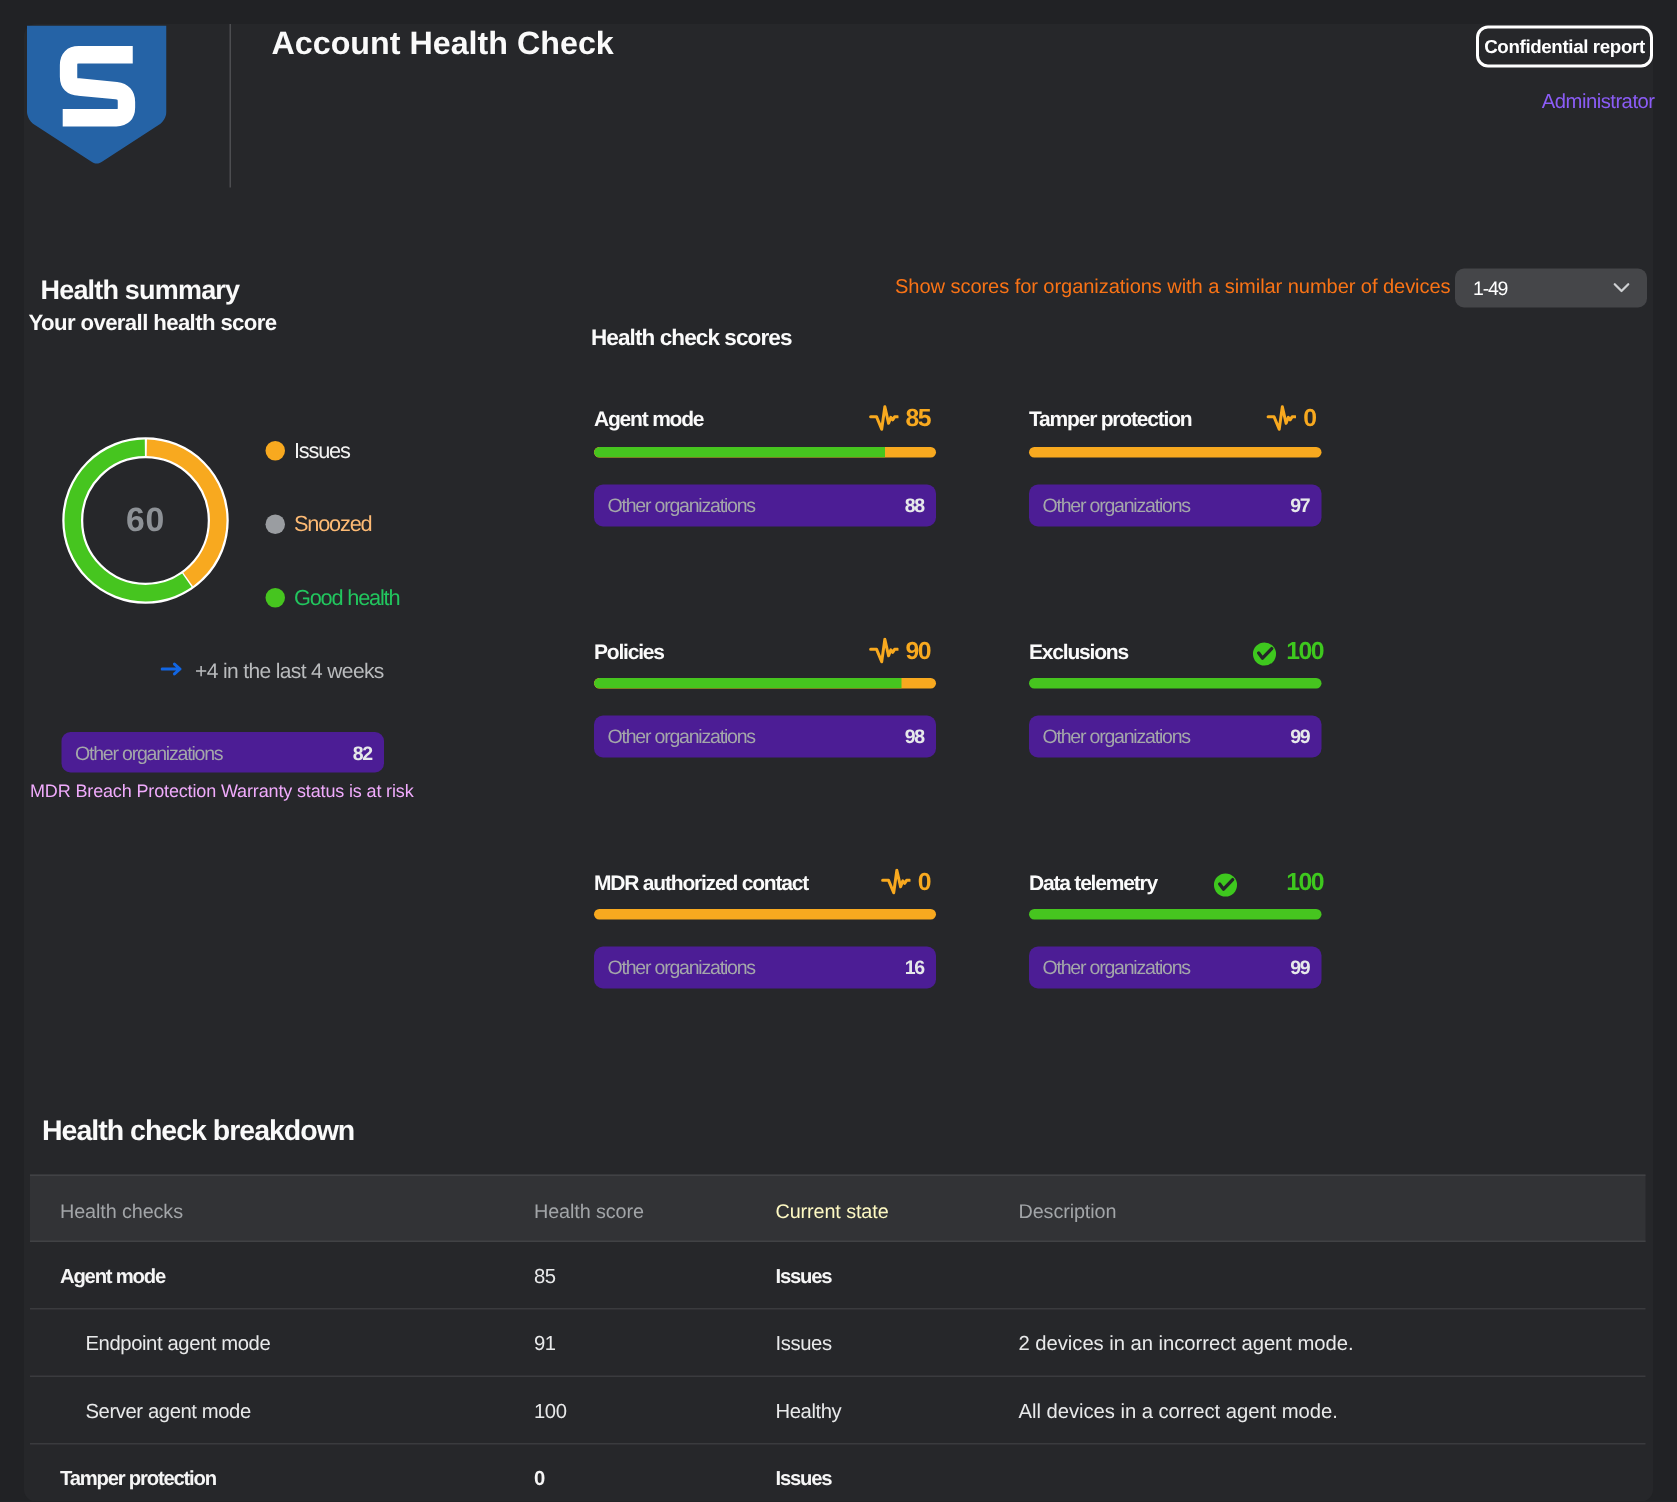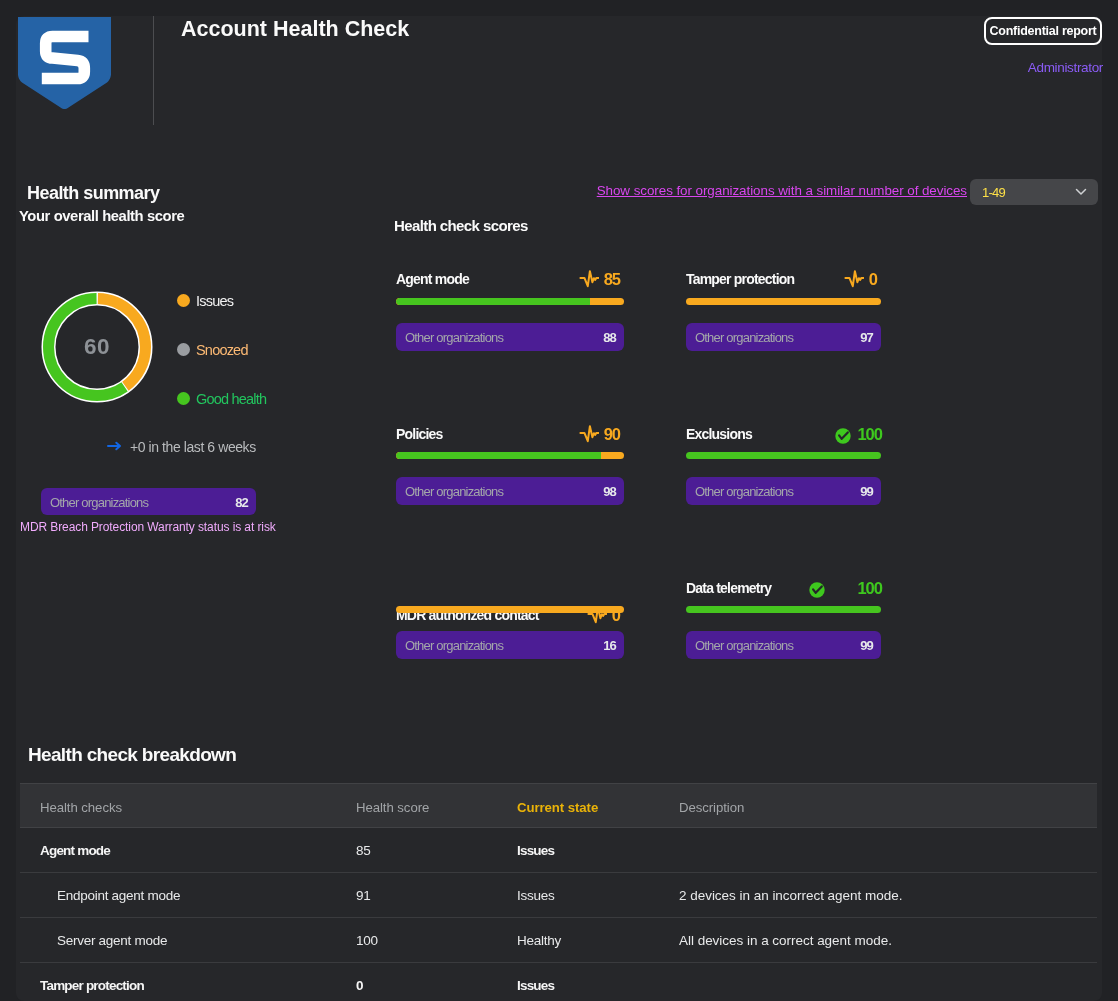--- a/index.html
+++ b/index.html
@@ -44,32 +44,32 @@
 <div class="abs" style="left:177px;top:294px;width:13px;height:13px;border-radius:50%;background:#f8a91f;"></div>
 <div class="abs" style="left:196px;top:293px;font-size:14.5px;color:#f2f2f2;">Issues</div>
 <div class="abs" style="left:177px;top:343px;width:13px;height:13px;border-radius:50%;background:#9a9da1;"></div>
 <div class="abs" style="left:196px;top:342px;font-size:14.5px;color:#fdba74;">Snoozed</div>
 <div class="abs" style="left:177px;top:392px;width:13px;height:13px;border-radius:50%;background:#46c51f;"></div>
 <div class="abs" style="left:196px;top:391px;font-size:14.5px;color:#22c55e;">Good health</div>
 
 <svg class="abs" style="left:107px;top:440px;" width="15" height="12" viewBox="0 0 15 12">
   <path d="M1,6 H13 M9.3,2.7 L13,6 L9.3,9.3" fill="none" stroke="#1266e3" stroke-width="2" stroke-linecap="round" stroke-linejoin="round"></path>
 </svg>
-<div class="abs" style="left:130px;top:439px;font-size:14px;color:#b9bbbd;letter-spacing:-0.03em;">+0 in the last 6 weeks</div>
+<div class="abs" style="left:130px;top:439px;font-size:14px;color:#b9bbbd;letter-spacing:-0.03em;">+4 in the last 4 weeks</div>
 
 <div class="abs pill" style="left:41px;top:488px;width:215px;height:27px;">
   <span class="lab">Other organizations</span>
     <span class="val">82</span>
 </div>
 
 <a class="abs" style="left:20px;top:520px;font-size:12px;color:#f0abfc;text-decoration:none;letter-spacing:-0.008em;">MDR Breach Protection Warranty status is at risk</a>
 
-<div class="abs" style="right:151px;top:183px;font-size:13.4px;color:#d946ef;letter-spacing:-0.004em;text-decoration:underline;">Show scores for organizations with a similar number of devices</div>
+<div class="abs" style="right:151px;top:183px;font-size:13.4px;color:#f97316;letter-spacing:-0.004em;">Show scores for organizations with a similar number of devices</div>
 <div class="abs" style="left:970px;top:179px;width:128px;height:26px;background:#454649;border-radius:6px;">
-  <span class="abs" style="left:12px;top:50%;transform:translateY(-50%);font-size:13px;color:#fde047;">1-49</span>
+  <span class="abs" style="left:12px;top:50%;transform:translateY(-50%);font-size:13px;color:#ffffff;">1-49</span>
   <svg class="abs" style="right:11px;top:9px;" width="12" height="8" viewBox="0 0 12 8">
       <path d="M1.5,1.5 L6,6 L10.5,1.5" fill="none" stroke="#cfd1d3" stroke-width="1.5" stroke-linecap="round" stroke-linejoin="round"></path>
     </svg>
 </div>
 
 <div class="abs bold white" style="left:394px;top:217px;font-size:15px;letter-spacing:-0.04em;">Health check scores</div>
 
 <div class="abs" style="left:396px;top:268px;width:228px;height:22px;display:flex;align-items:center;">
   <span class="cardtitle" style="margin-right:auto;">Agent mode</span>
   <svg width="20" height="19" viewBox="0 0 20 19" style="margin-right:5px;">
@@ -120,21 +120,21 @@
       <path d="M4.1,7.3 L6.7,10.8 L12.8,4.4" fill="none" stroke="#252629" stroke-width="2.2" stroke-linecap="round" stroke-linejoin="round"></path>
     </svg>
   <span class="scoreval green" style="margin-right:-1px;">100</span>
 </div>
 <div class="abs bar" style="left:686px;top:452px;width:195px;background:#46c51f;"></div>
 <div class="abs pill" style="left:686px;top:477px;width:195px;height:28px;">
     <span class="lab">Other organizations</span>
     <span class="val">99</span>
   </div>
 
-<div class="abs" style="left:396px;top:604px;width:228px;height:22px;display:flex;align-items:center;">
+<div class="abs" style="left:396px;top:577px;width:228px;height:22px;display:flex;align-items:center;">
   <span class="cardtitle" style="margin-right:auto;">MDR authorized contact</span>
   <svg width="20" height="19" viewBox="0 0 20 19" style="margin-right:5px;">
       <path d="M1.4,7.9 H5.4 L8.8,16.2 L10.9,1.2 L13.4,12.2 L14.9,8.2 L16.1,9.9 L17.4,7.9 H19.6" fill="none" stroke="#f8a91f" stroke-width="2" stroke-linecap="round" stroke-linejoin="round"></path>
     </svg>
   <span class="scoreval orange">0</span>
 </div>
 <div class="abs bar" style="left:396px;top:606px;width:228px;background:#f8a91f;"></div>
 <div class="abs pill" style="left:396px;top:631px;width:228px;height:28px;">
     <span class="lab">Other organizations</span>
     <span class="val">16</span>
@@ -152,21 +152,21 @@
 <div class="abs pill" style="left:686px;top:631px;width:195px;height:28px;">
     <span class="lab">Other organizations</span>
     <span class="val">99</span>
   </div>
 
 <div class="abs bold white" style="left:28px;top:744px;font-size:19px;letter-spacing:-0.035em;">Health check breakdown</div>
 
 <div class="abs" style="left:20px;top:783px;width:1077px;height:45px;background:#323336;border-top:1px solid #414245;border-bottom:1px solid #414245;box-sizing:border-box;"></div>
 <div class="abs" style="left:40px;top:800px;font-size:13.2px;color:#a2a5a8;letter-spacing:-0.005em;">Health checks</div>
 <div class="abs" style="left:356px;top:800px;font-size:13.2px;color:#a2a5a8;letter-spacing:-0.005em;">Health score</div>
-<div class="abs" style="left:517px;top:800px;font-size:13.2px;color:#eab308;letter-spacing:-0.005em;font-weight:bold;">Current state</div>
+<div class="abs" style="left:517px;top:800px;font-size:13.2px;color:#fef9c3;letter-spacing:-0.005em;">Current state</div>
 <div class="abs" style="left:679px;top:800px;font-size:13.2px;color:#a2a5a8;letter-spacing:-0.005em;">Description</div>
 
 <div class="abs" style="left:20px;top:828px;width:1077px;height:45px;border-bottom:1px solid #3a3b3e;box-sizing:border-box;"></div>
 <div class="abs bold" style="left:40px;top:843px;font-size:13.5px;color:#f5f5f5;">Agent mode</div>
 <div class="abs" style="left:356px;top:843px;font-size:13.5px;color:#e8e9ea;letter-spacing:-0.02em;">85</div>
 <div class="abs bold" style="left:517px;top:843px;font-size:13.5px;color:#f5f5f5;">Issues</div>
 
 <div class="abs" style="left:20px;top:873px;width:1077px;height:45px;border-bottom:1px solid #3a3b3e;box-sizing:border-box;"></div>
 <div class="abs" style="left:57px;top:888px;font-size:13.5px;color:#e8e9ea;letter-spacing:-0.02em;">Endpoint agent mode</div>
 <div class="abs" style="left:356px;top:888px;font-size:13.5px;color:#e8e9ea;letter-spacing:-0.02em;">91</div>

